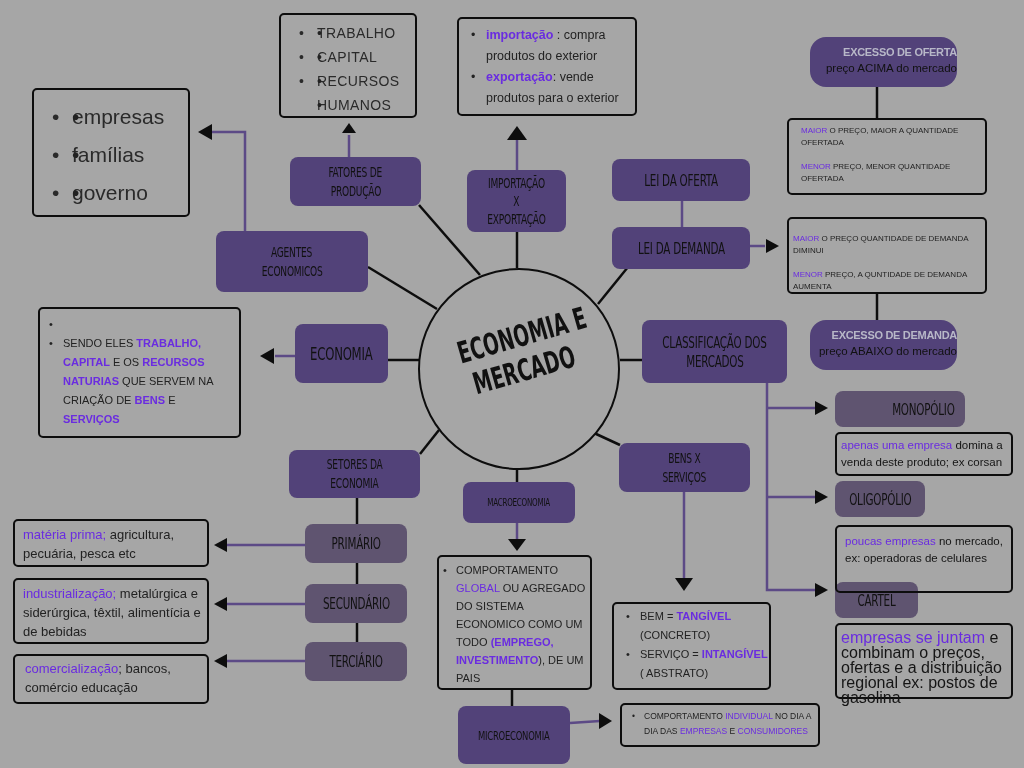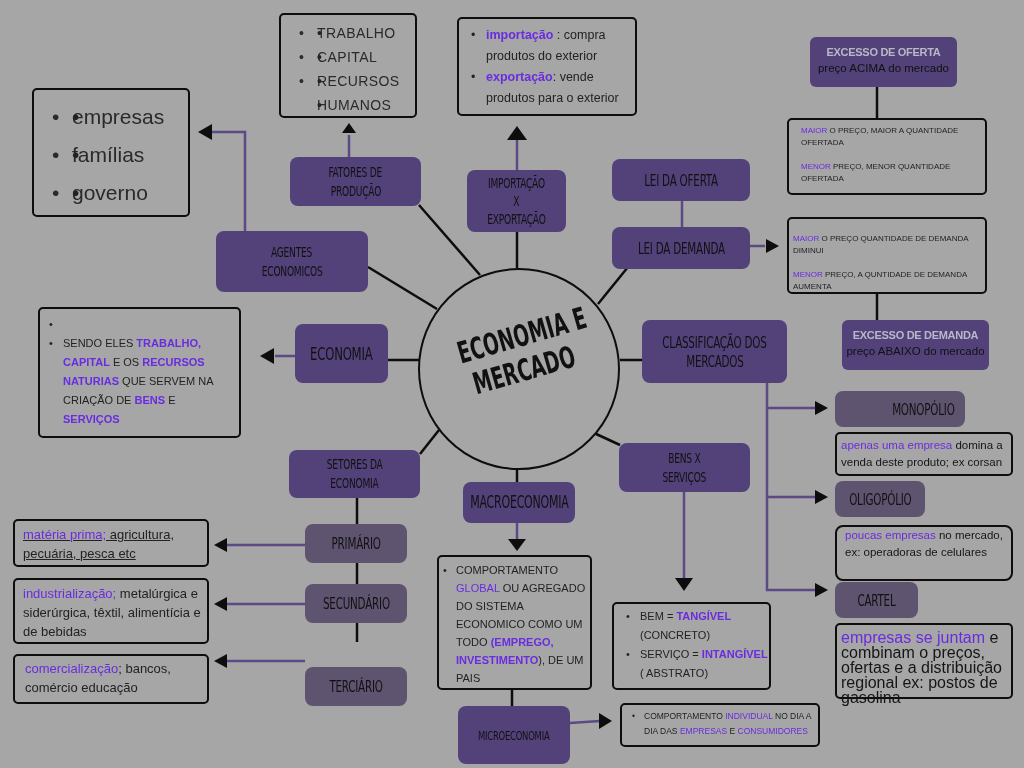--- a/index.html
+++ b/index.html
@@ -11,21 +11,21 @@
   .lbox { background:#5f5470; }
   .obox { position:absolute; border:2.5px solid #0d0d0d; border-radius:5px; box-sizing:border-box; color:#222; font-family:"Liberation Sans", sans-serif; }
   .hl { color:#6a2ce0; }
   .hlb { color:#6a2ce0; font-weight:bold; }
   ul { margin:0; padding:0; list-style:none; }
   li { position:relative; }
   li::before { content:"•"; position:absolute; color:#222; }
   .circle { position:absolute; left:418px; top:268px; width:202px; height:202px; border:2px solid #0d0d0d; border-radius:50%; box-sizing:border-box; background:#a6a6a6; }
   .center-title { position:absolute; left:420px; top:320px; width:200px; text-align:center; transform:rotate(-16deg); font-family:"DejaVu Sans", sans-serif; font-weight:bold; font-size:30px; line-height:34px; color:#111; }
   .center-title span { display:inline-block; transform:scaleX(0.62); white-space:nowrap; }
-  .excbox { position:absolute; background:#524279; border-radius:6px; text-align:center; font-family:"Liberation Sans", sans-serif; }
+  .excbox { position:absolute; background:#524279; border-radius:16px; text-align:right; font-family:"Liberation Sans", sans-serif; }
   .excbox .t1 { color:#b8b8c8; font-weight:bold; font-size:11px; letter-spacing:-0.3px; }
   .excbox .t2 { color:#111; font-size:11.5px; }
 </style>
 </head>
 <body>
 
 <svg class="lines" viewBox="0 0 1024 768">
   <g stroke="#0d0d0d" stroke-width="2.5" fill="none">
     <line x1="419" y1="205" x2="480" y2="275"></line>
     <line x1="368" y1="267" x2="437" y2="309"></line>
@@ -105,54 +105,54 @@
   <span>CLASSIFICAÇÃO DOS</span>
   <span>MERCADOS</span>
 </div>
 <div class="pbox" style="left:295px;top:324px;width:93px;height:59px;font-size:18px;">
   <span>ECONOMIA</span>
 </div>
 <div class="pbox" style="left:289px;top:450px;width:131px;height:48px;flex-direction:column;">
   <span>SETORES DA</span>
   <span>ECONOMIA</span>
 </div>
-<div class="pbox" style="left:463px;top:482px;width:112px;height:41px;font-size:17px;">
+<div class="pbox" style="left:463px;top:482px;width:112px;height:41px;font-size:11px;">
   <span>MACROECONOMIA</span>
 </div>
 <div class="pbox" style="left:458px;top:706px;width:112px;height:58px;font-size:13px;">
   <span>MICROECONOMIA</span>
 </div>
 <div class="pbox" style="left:619px;top:443px;width:131px;height:49px;flex-direction:column;">
   <span>BENS X</span>
   <span>SERVIÇOS</span>
 </div>
 <div class="pbox lbox" style="left:305px;top:524px;width:102px;height:39px;font-size:16px;">
   <span>PRIMÁRIO</span>
 </div>
 <div class="pbox lbox" style="left:305px;top:584px;width:102px;height:39px;font-size:16px;">
   <span>SECUNDÁRIO</span>
 </div>
-<div class="pbox lbox" style="left:305px;top:642px;width:102px;height:39px;font-size:16px;margin-top:25px;">
+<div class="pbox lbox" style="left:305px;top:642px;width:102px;height:39px;font-size:16px;">
   <span>TERCIÁRIO</span>
 </div>
 <div class="pbox lbox" style="left:835px;top:391px;width:83px;height:36px;font-size:16px;padding-left:47px;">
   <span>MONOPÓLIO</span>
 </div>
 <div class="pbox lbox" style="left:835px;top:481px;width:90px;height:36px;font-size:16px;">
   <span>OLIGOPÓLIO</span>
 </div>
 <div class="pbox lbox" style="left:835px;top:582px;width:83px;height:36px;font-size:16px;">
   <span>CARTEL</span>
 </div>
 
 <div class="excbox" style="left:810px;top:37px;width:147px;height:50px;">
   <div class="t1" style="margin-top:9px;">EXCESSO DE OFERTA</div>
   <div class="t2" style="margin-top:4px;">preço ACIMA  do mercado</div>
 </div>
-<div class="excbox" style="left:842px;top:320px;width:147px;height:50px;">
+<div class="excbox" style="left:810px;top:320px;width:147px;height:50px;">
   <div class="t1" style="margin-top:9px;">EXCESSO DE DEMANDA</div>
   <div class="t2" style="margin-top:4px;">preço ABAIXO  do mercado</div>
 </div>
 
 <div class="obox" style="left:279px;top:13px;width:138px;height:105px;font-size:14px;color:#2a2a2a;letter-spacing:0.4px;">
   <ul style="padding:6px 0 0 36px;line-height:24px;">
     <li><span style="position:absolute;left:-18px;">•</span><span>TRABALHO</span></li>
     <li><span style="position:absolute;left:-18px;">•</span><span>CAPITAL</span></li>
     <li><span style="position:absolute;left:-18px;">•</span><span>RECURSOS</span></li>
     <li class="nob"><span>HUMANOS</span></li>
@@ -195,21 +195,21 @@
 <div class="obox" style="left:38px;top:307px;width:203px;height:131px;font-size:11px;line-height:19px;">
   <div style="padding:6px 6px 0 23px;position:relative;">
     <span style="position:absolute;left:9px;">•</span>
     <br>
     <span style="position:absolute;left:9px;">•</span>
     <span>SENDO ELES </span><span class="hlb">TRABALHO,</span>
     <span class="hlb">CAPITAL</span><span> E OS </span><span class="hlb">RECURSOS NATURIAS</span><span>  QUE SERVEM NA CRIAÇÃO DE </span><span class="hlb">BENS</span><span> E </span><span class="hlb">SERVIÇOS</span>
   </div>
 </div>
 
-<div class="obox" style="left:13px;top:519px;width:196px;height:48px;font-size:13px;line-height:19px;padding:4px 0 0 8px;text-decoration:underline;">
+<div class="obox" style="left:13px;top:519px;width:196px;height:48px;font-size:13px;line-height:19px;padding:4px 0 0 8px;">
   <span class="hl">matéria prima;</span><span> agricultura, pecuária, pesca etc</span>
 </div>
 <div class="obox" style="left:13px;top:578px;width:196px;height:66px;font-size:13px;line-height:19px;padding:4px 0 0 8px;">
   <span class="hl">industrialização;</span><span> metalúrgica e siderúrgica, têxtil, alimentícia e de bebidas</span>
 </div>
 <div class="obox" style="left:13px;top:654px;width:196px;height:50px;font-size:13px;line-height:19px;padding:3px 10px 0 10px;">
   <span class="hl">comercialização</span><span>; bancos, comércio educação</span>
 </div>
 
 <div class="obox" style="left:437px;top:555px;width:155px;height:135px;font-size:11px;line-height:18px;">
@@ -233,18 +233,18 @@
     <span>(CONCRETO)</span><br>
     <span style="position:absolute;left:12px;">•</span>
     <span>SERVIÇO = </span><span class="hlb">INTANGÍVEL</span><br>
     <span>( ABSTRATO)</span>
   </div>
 </div>
 
 <div class="obox" style="left:835px;top:432px;width:178px;height:44px;font-size:11.5px;line-height:17px;padding:3px 0 0 4px;color:#151515;">
   <span class="hl">apenas uma empresa</span><span> domina a venda deste produto; ex corsan</span>
 </div>
-<div class="obox" style="left:835px;top:525px;width:178px;height:56px;font-size:11.5px;line-height:17px;padding:0 0 0 8px;color:#151515;border-radius:8px;">
+<div class="obox" style="left:835px;top:525px;width:178px;height:68px;font-size:11.5px;line-height:17px;padding:6px 0 0 8px;color:#151515;">
   <span class="hl">poucas empresas</span><span> no mercado, ex: operadoras de celulares</span>
 </div>
 <div class="obox" style="left:835px;top:623px;width:178px;height:76px;font-size:16px;line-height:15px;padding:5px 4px 0 4px;color:#151515;">
   <span class="hl"> empresas se juntam</span><span> e combinam o preços, ofertas e a distribuição regional  ex: postos de gasolina</span>
 </div>
 
 </body></html>

